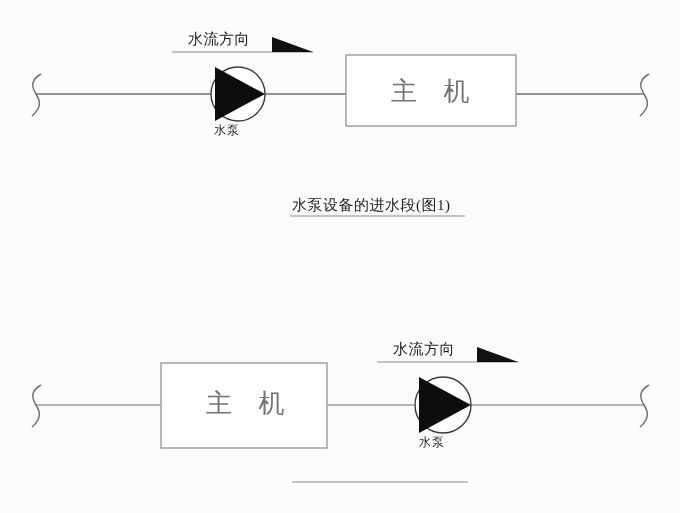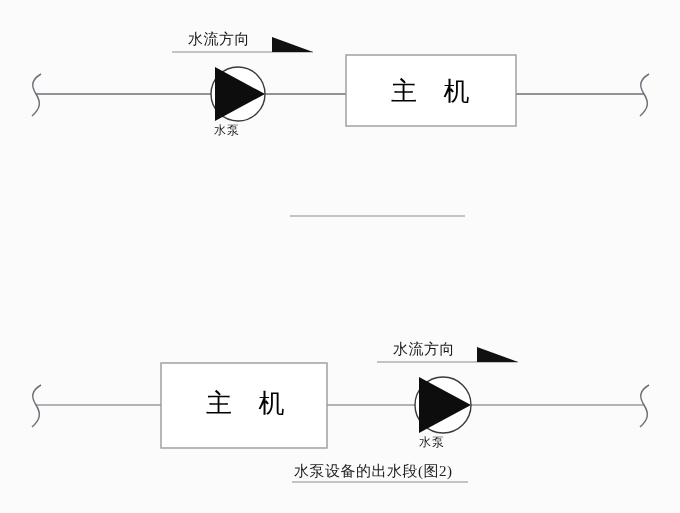--- a/index.html
+++ b/index.html
@@ -36,21 +36,21 @@
     font-size: 15px;
     letter-spacing: 0.5px;
   }
   .pump-label {
     font-size: 12px;
     letter-spacing: 1px;
   }
   .box-label {
     font-size: 26px;
     letter-spacing: 10px;
-    color: #000000;
+    color: #737373;
   }
   .caption {
     font-size: 15px;
     color: #1d1d1d;
     letter-spacing: 0.5px;
   }
 </style>
 </head>
 <body>
 
@@ -98,22 +98,22 @@
       <line x1="292" y1="482" x2="468" y2="482" stroke="#8b8b8b" stroke-width="1.1"></line>
     </g>
   </svg>
 
   <div class="lbl flow-label" style="left:188px; top:30px;">水流方向</div>
 
   <div class="lbl pump-label" style="left:214px; top:122px;">水泵</div>
 
   <div class="lbl box-label" style="left:391px; top:74px;">主 机</div>
 
+  <div class="lbl caption" style="left:292px; top:196px;">水泵设备的进水段(图1)</div>
 
   <div class="lbl flow-label" style="left:393px; top:340px;">水流方向</div>
 
   <div class="lbl pump-label" style="left:419px; top:434px;">水泵</div>
 
   <div class="lbl box-label" style="left:206px; top:386px;">主 机</div>
 
-  <div class="lbl caption" style="left:294px; top:462px;">水泵设备的出水段(图2)</div>
 
 </div>
 
 </body></html>

